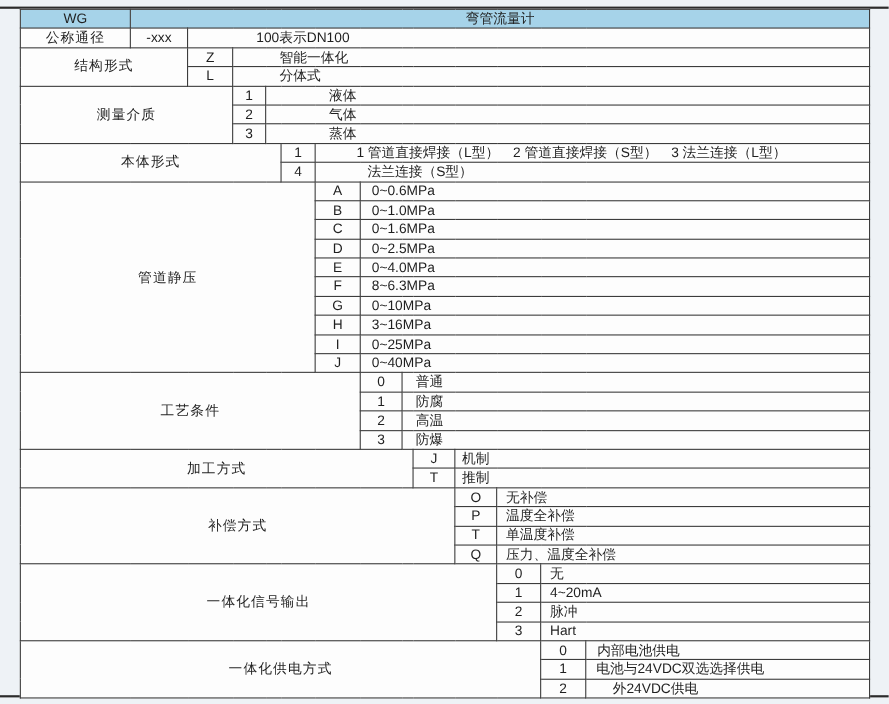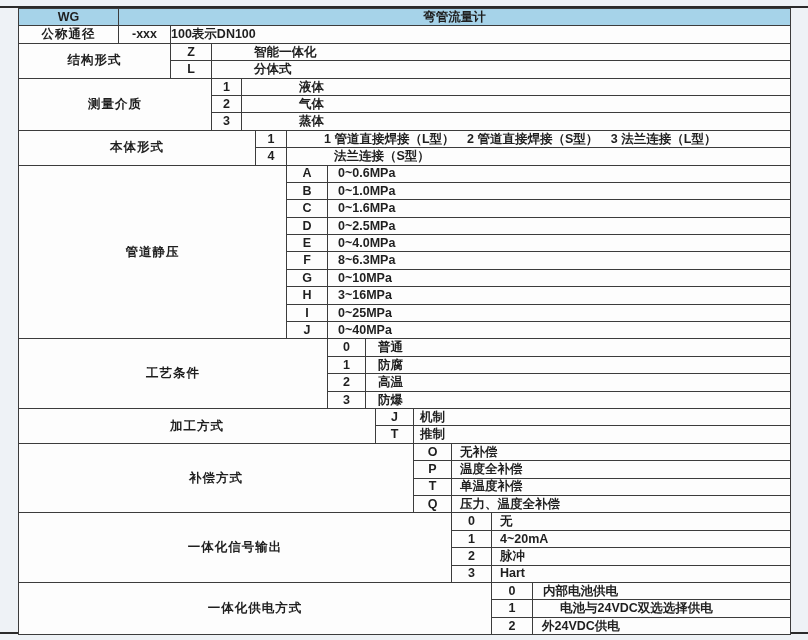--- a/index.html
+++ b/index.html
@@ -5,21 +5,21 @@
   * { margin: 0; padding: 0; box-sizing: border-box; }
   html, body {
     width: 808px; height: 640px;
     background: #eef2f6;
     font-family: "Liberation Sans", "DejaVu Sans", sans-serif;
     color: #1f1f1f;
     overflow: hidden;
   }
   .page {
     position: relative;
-    width: 808px; height: 640px; font-weight: bold;
+    width: 808px; height: 640px;
   }
   .edge-line {
     position: absolute; left: 0; right: 0; height: 2px;
     background: #2b2b2b;
   }
   .edge-line.top { top: 6px; }
   .edge-line.bottom { top: 632px; }
   table.spec {
     position: absolute;
     left: 18px; top: 8px;
@@ -71,21 +71,21 @@
 
     <tbody>
         <tr>
       <td class="hdr">WG</td>
       <td class="hdr" colspan="13">弯管流量计</td>
     </tr>
 
     <tr>
       <td class="cat">公称通径</td>
       <td class="code">-xxx</td>
-      <td class="val" colspan="12" style="">100表示DN100</td>
+      <td class="val" colspan="12" style="padding-left:62px">100表示DN100</td>
     </tr>
 
     <tr>
       <td class="cat" colspan="2" rowspan="2">结构形式</td>
       <td class="code">Z</td>
       <td class="val" colspan="11" style="padding-left:42px">智能一体化</td>
     </tr>
     <tr>
       <td class="code">L</td>
       <td class="val" colspan="11" style="padding-left:42px">分体式</td>
@@ -221,21 +221,21 @@
       <td class="val" colspan="2" style="padding-left:8px">Hart</td>
     </tr>
 
     <tr>
       <td class="cat" colspan="12" rowspan="3">一体化供电方式</td>
       <td class="code">0</td>
       <td class="val" style="padding-left:10px">内部电池供电</td>
     </tr>
     <tr>
       <td class="code">1</td>
-      <td class="val" style="padding-left:27px">电池与24VDC双选选择供电</td>
-    </tr>
-    <tr>
-      <td class="code">2</td>
-      <td class="val" style="padding-left:9px">外24VDC供电</td>
+      <td class="val" style="padding-left:9px">电池与24VDC双选选择供电</td>
+    </tr>
+    <tr>
+      <td class="code">2</td>
+      <td class="val" style="padding-left:24px">外24VDC供电</td>
     </tr>
   </tbody>
     </table>
 </div>
 
 </body></html>

